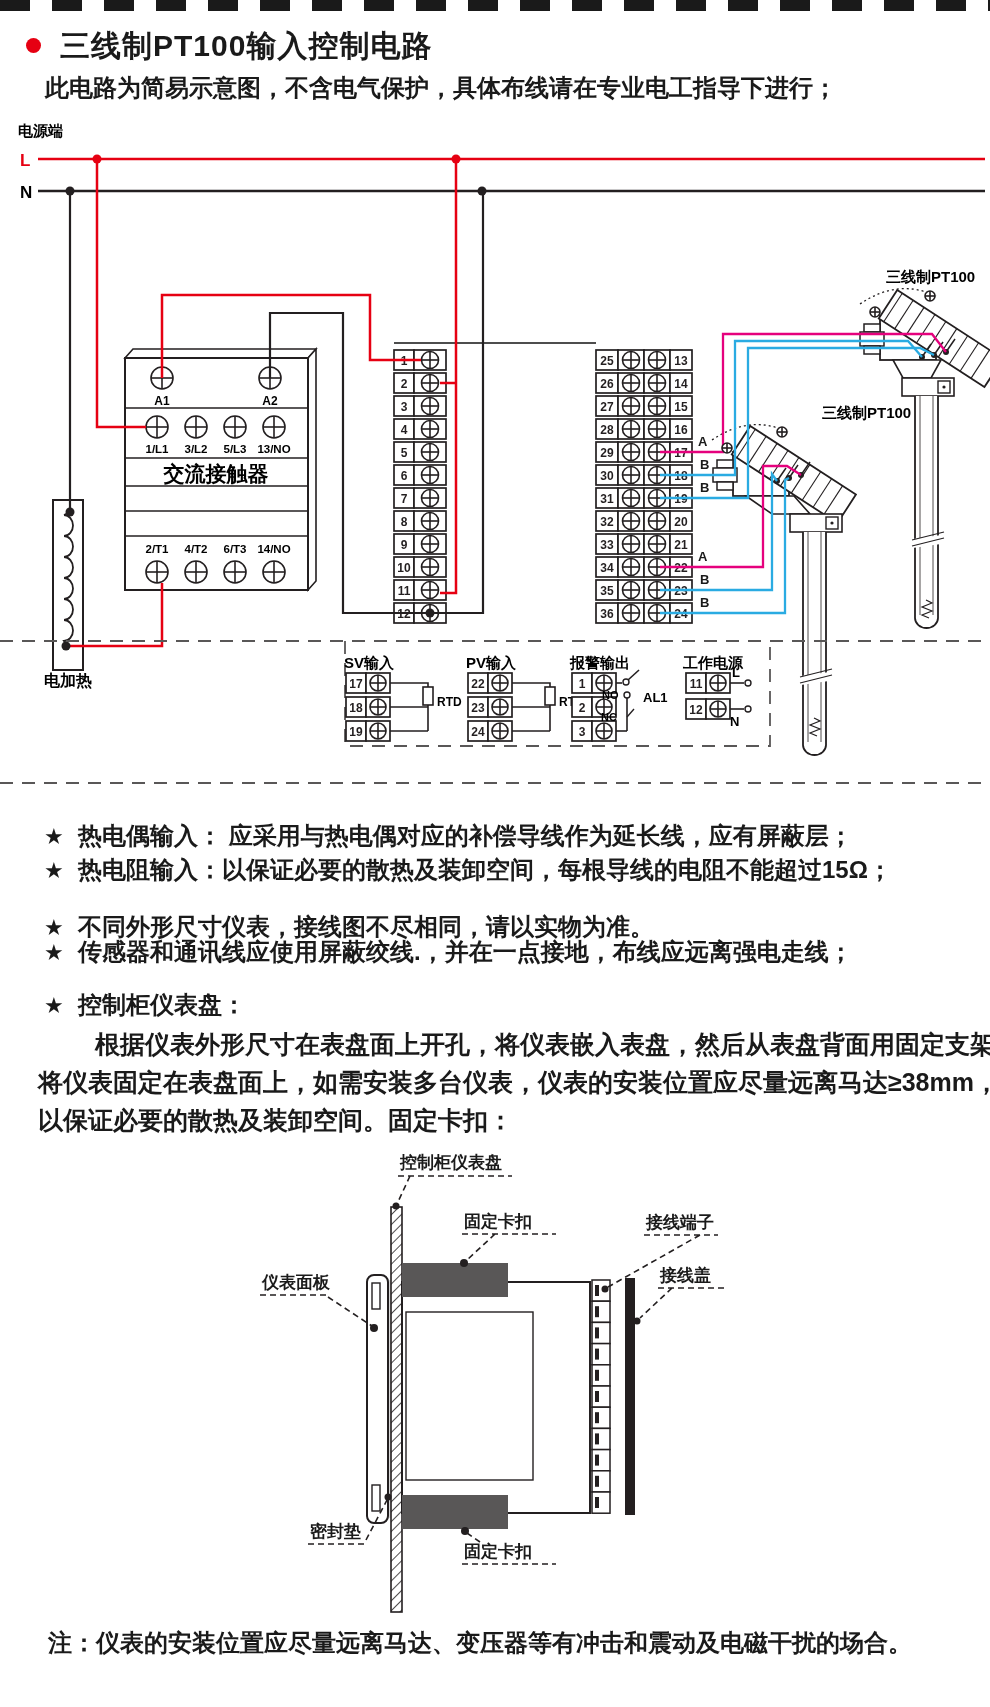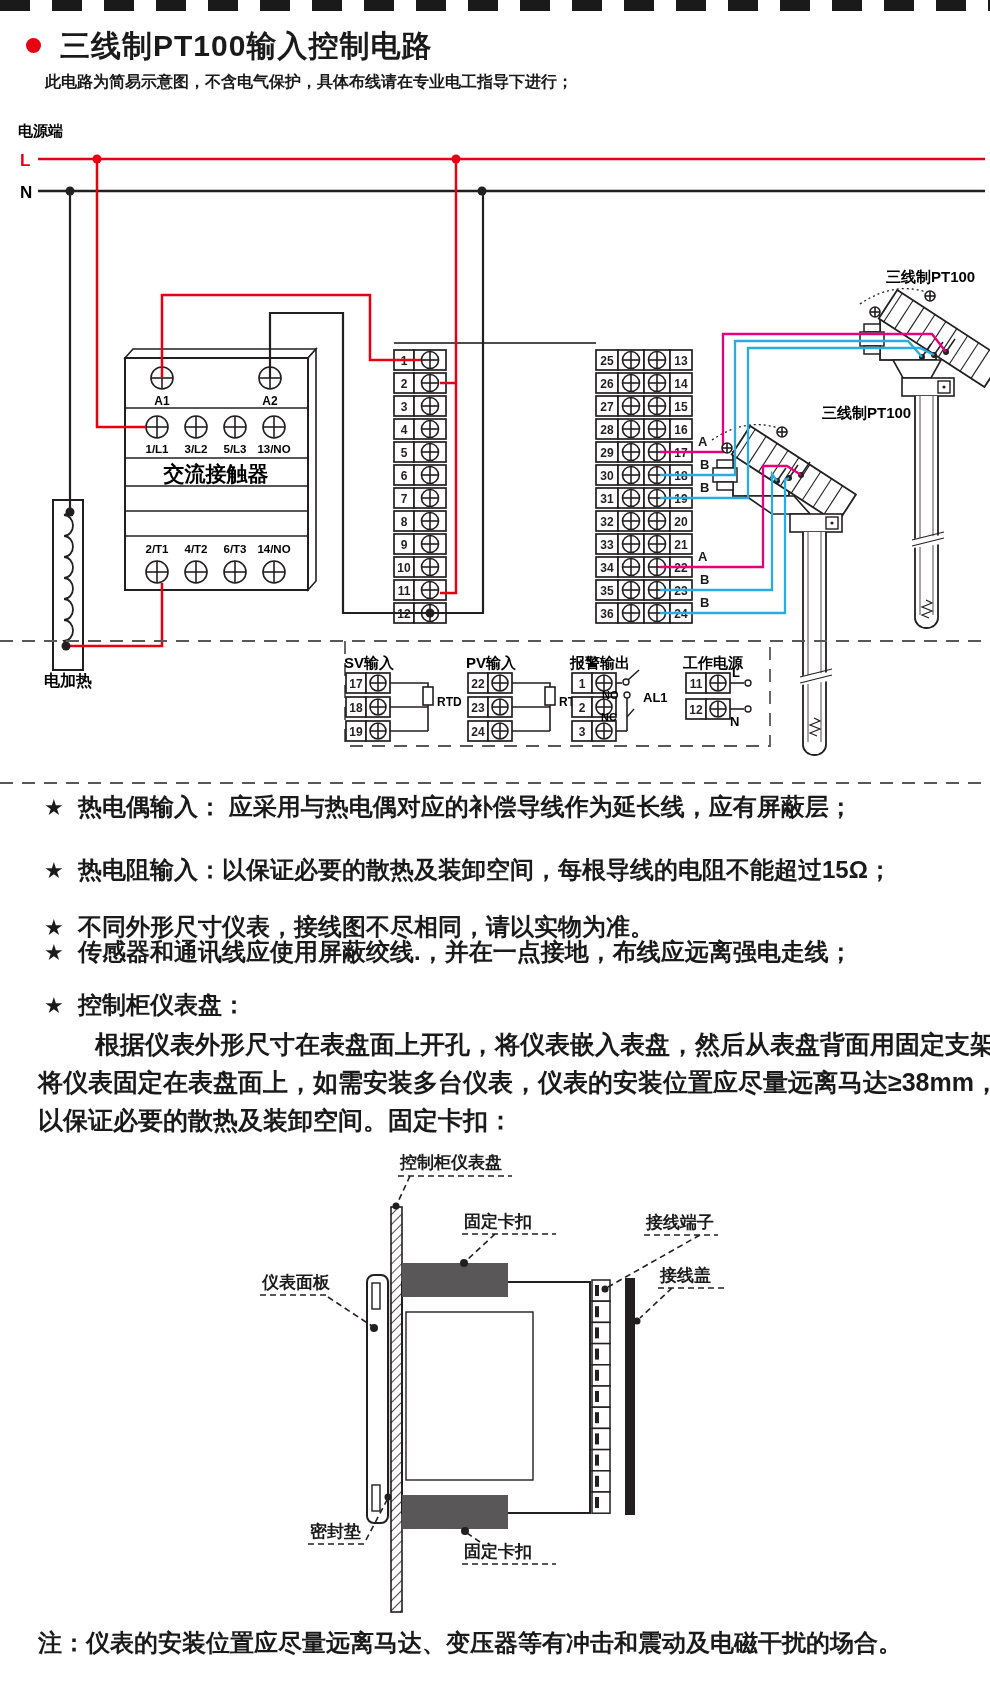--- a/index.html
+++ b/index.html
@@ -7,29 +7,29 @@
     position:relative;width:990px;height:1707px;background:#fff;overflow:hidden;
     font-family:"Liberation Sans","DejaVu Sans",sans-serif;color:#1a1a1a;
   }
   .abs{position:absolute;white-space:nowrap;}
   #top-dash{
     position:absolute;left:0;top:0;width:990px;height:11px;
     background:repeating-linear-gradient(90deg,#1a1a1a 0 30px,transparent 30px 52px);
   }
   #title-dot{position:absolute;left:26px;top:38px;width:15px;height:15px;border-radius:50%;background:#e60012;}
   #page-title{left:60px;top:26px;font-size:30px;font-weight:600;letter-spacing:1px;text-align:center;}
-  #page-subtitle{left:45px;top:72px;font-size:16px;font-weight:700;}
+  #page-subtitle{left:45px;top:72px;font-size:24px;font-weight:700;}
   svg{position:absolute;left:0;font-family:inherit;}
   #schematic{top:110px;}
   #install{top:1140px;}
   .bullet-row{position:absolute;left:44px;font-size:24px;font-weight:700;white-space:nowrap;}
   .bullet-row .star{display:inline-block;width:34px;font-size:22px;}
   .para-line{position:absolute;left:38px;font-size:25px;font-weight:700;white-space:nowrap;}
   .para-indent{padding-left:57px;}
-  #note-line{left:38px;top:1627px;font-size:24px;font-weight:700;}
+  #note-line{left:48px;top:1627px;font-size:24px;font-weight:700;}
 </style>
 </head>
 <body>
 
 <div id="top-dash"></div>
 <div id="title-dot"></div>
 <div id="page-title" class="abs">三线制PT100输入控制电路</div>
 <div id="page-subtitle" class="abs">此电路为简易示意图，不含电气保护，具体布线请在专业电工指导下进行；</div>
 
 <svg id="schematic" width="990" height="680" viewBox="0 0 990 680">
@@ -690,21 +690,21 @@
       <line x1="722" y1="338" x2="732" y2="338" stroke="#231f20" stroke-width="1.6"></line>
       <line x1="727" y1="333" x2="727" y2="343" stroke="#231f20" stroke-width="1.6"></line>
     </g>
     <g>
       <circle cx="782" cy="322" r="5" fill="#fff" stroke="#231f20" stroke-width="1.6"></circle>
       <line x1="777" y1="322" x2="787" y2="322" stroke="#231f20" stroke-width="1.6"></line>
       <line x1="782" y1="317" x2="782" y2="327" stroke="#231f20" stroke-width="1.6"></line>
     </g>
   </svg>
 
-<div class="bullet-row" style="top:791px"><span class="star">★</span><span>热电偶输入： 应采用与热电偶对应的补偿导线作为延长线，应有屏蔽层；</span></div>
+<div class="bullet-row" style="top:820px"><span class="star">★</span><span>热电偶输入： 应采用与热电偶对应的补偿导线作为延长线，应有屏蔽层；</span></div>
 <div class="bullet-row" style="top:854px"><span class="star">★</span><span>热电阻输入：以保证必要的散热及装卸空间，每根导线的电阻不能超过15Ω；</span></div>
 <div class="bullet-row" style="top:936px"><span class="star">★</span><span>传感器和通讯线应使用屏蔽绞线.，并在一点接地，布线应远离强电走线；</span></div>
 <div class="bullet-row" style="top:911px"><span class="star">★</span><span>不同外形尺寸仪表，接线图不尽相同，请以实物为准。</span></div>
 <div class="bullet-row" style="top:989px"><span class="star">★</span><span>控制柜仪表盘：</span></div>
 
 <div class="para-line para-indent" style="top:1028px">根据仪表外形尺寸在表盘面上开孔，将仪表嵌入表盘，然后从表盘背面用固定支架</div>
 <div class="para-line" style="top:1066px">将仪表固定在表盘面上，如需安装多台仪表，仪表的安装位置应尽量远离马达≥38mm，</div>
 <div class="para-line" style="top:1104px">以保证必要的散热及装卸空间。固定卡扣：</div>
 
 <svg id="install" width="990" height="520" viewBox="0 0 990 520">

